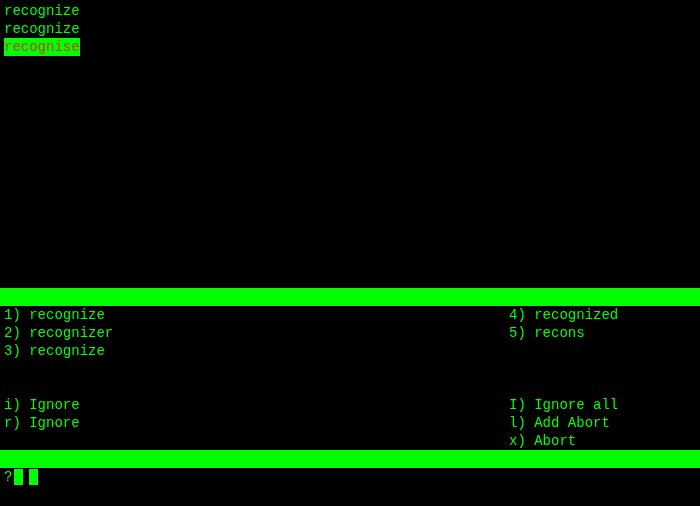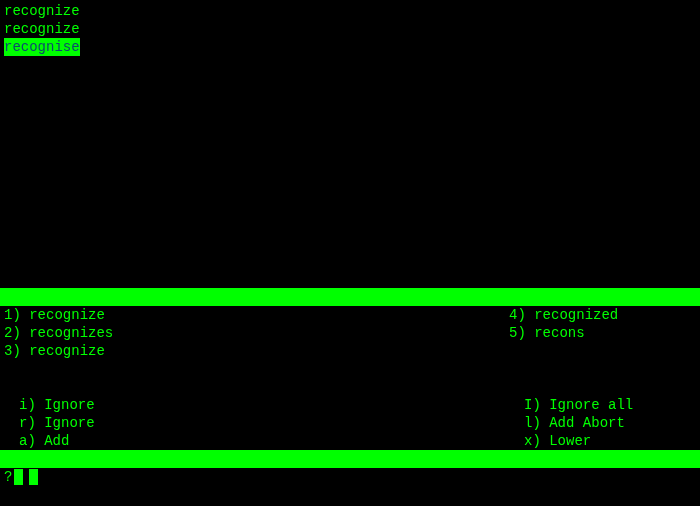--- a/index.html
+++ b/index.html
@@ -19,21 +19,21 @@
       position: relative;
     }
     .document-area {
       padding: 2px 4px 0 4px;
     }
     .doc-line {
       height: 18px;
     }
     .highlighted {
       background: #00ff00;
-      color: #0c4a6e;
+      color: #c2410c;
       display: inline-block;
     }
     .separator-bar {
       background: #00ff00;
       height: 18px;
       width: 100%;
     }
     .suggestions-area {
       padding: 0 4px;
       display: flex;
@@ -46,21 +46,21 @@
       width: 505px;
     }
     .col-right {
       flex: 1;
     }
     .suggestion-row {
       height: 18px;
       white-space: pre;
     }
     .commands-area {
-      padding: 0 19px;
+      padding: 0 4px;
       display: flex;
       justify-content: space-between;
     }
     .blank-area {
       height: 36px;
     }
     .prompt-area {
       padding: 0 4px;
       display: flex;
       align-items: center;
@@ -96,41 +96,40 @@
   <div class="doc-line"><span class="highlighted">recognise</span></div>
 </div>
 
 <div class="spacer-top"></div>
 
 <div class="separator-bar"></div>
 
 <div class="suggestions-area">
   <div class="col col-left">
     <div class="suggestion-row"><span>1</span>) <span>recognize</span></div>
-    <div class="suggestion-row"><span>2</span>) <span>recognizes</span></div>
+    <div class="suggestion-row"><span>2</span>) <span>recognizer</span></div>
     <div class="suggestion-row"><span>3</span>) <span>recognize</span></div>
   </div>
   <div class="col col-right">
     <div class="suggestion-row"><span>4</span>) <span>recognized</span></div>
     <div class="suggestion-row"><span>5</span>) <span>recons</span></div>
   </div>
 </div>
 
 <div class="blank-area"></div>
 
 <div class="commands-area">
   <div class="col col-left">
     <div class="suggestion-row"><span>i</span>) <span>Ignore</span></div>
     <div class="suggestion-row"><span>r</span>) <span>Ignore</span></div>
-    <div class="suggestion-row"><span>a</span>) <span>Add</span></div>
   </div>
   <div class="col col-right">
     <div class="suggestion-row"><span>I</span>) <span>Ignore all</span></div>
     <div class="suggestion-row"><span>l</span>) <span>Add Abort</span></div>
-    <div class="suggestion-row"><span>x</span>) <span>Lower</span></div>
+    <div class="suggestion-row"><span>x</span>) <span>Abort</span></div>
   </div>
 </div>
 
 <div class="separator-bar"></div>
 
 <div class="prompt-area">
   <span class="prompt-char">?</span>
   <span class="cursor"></span>
   <span class="cursor2"></span>
 </div>

